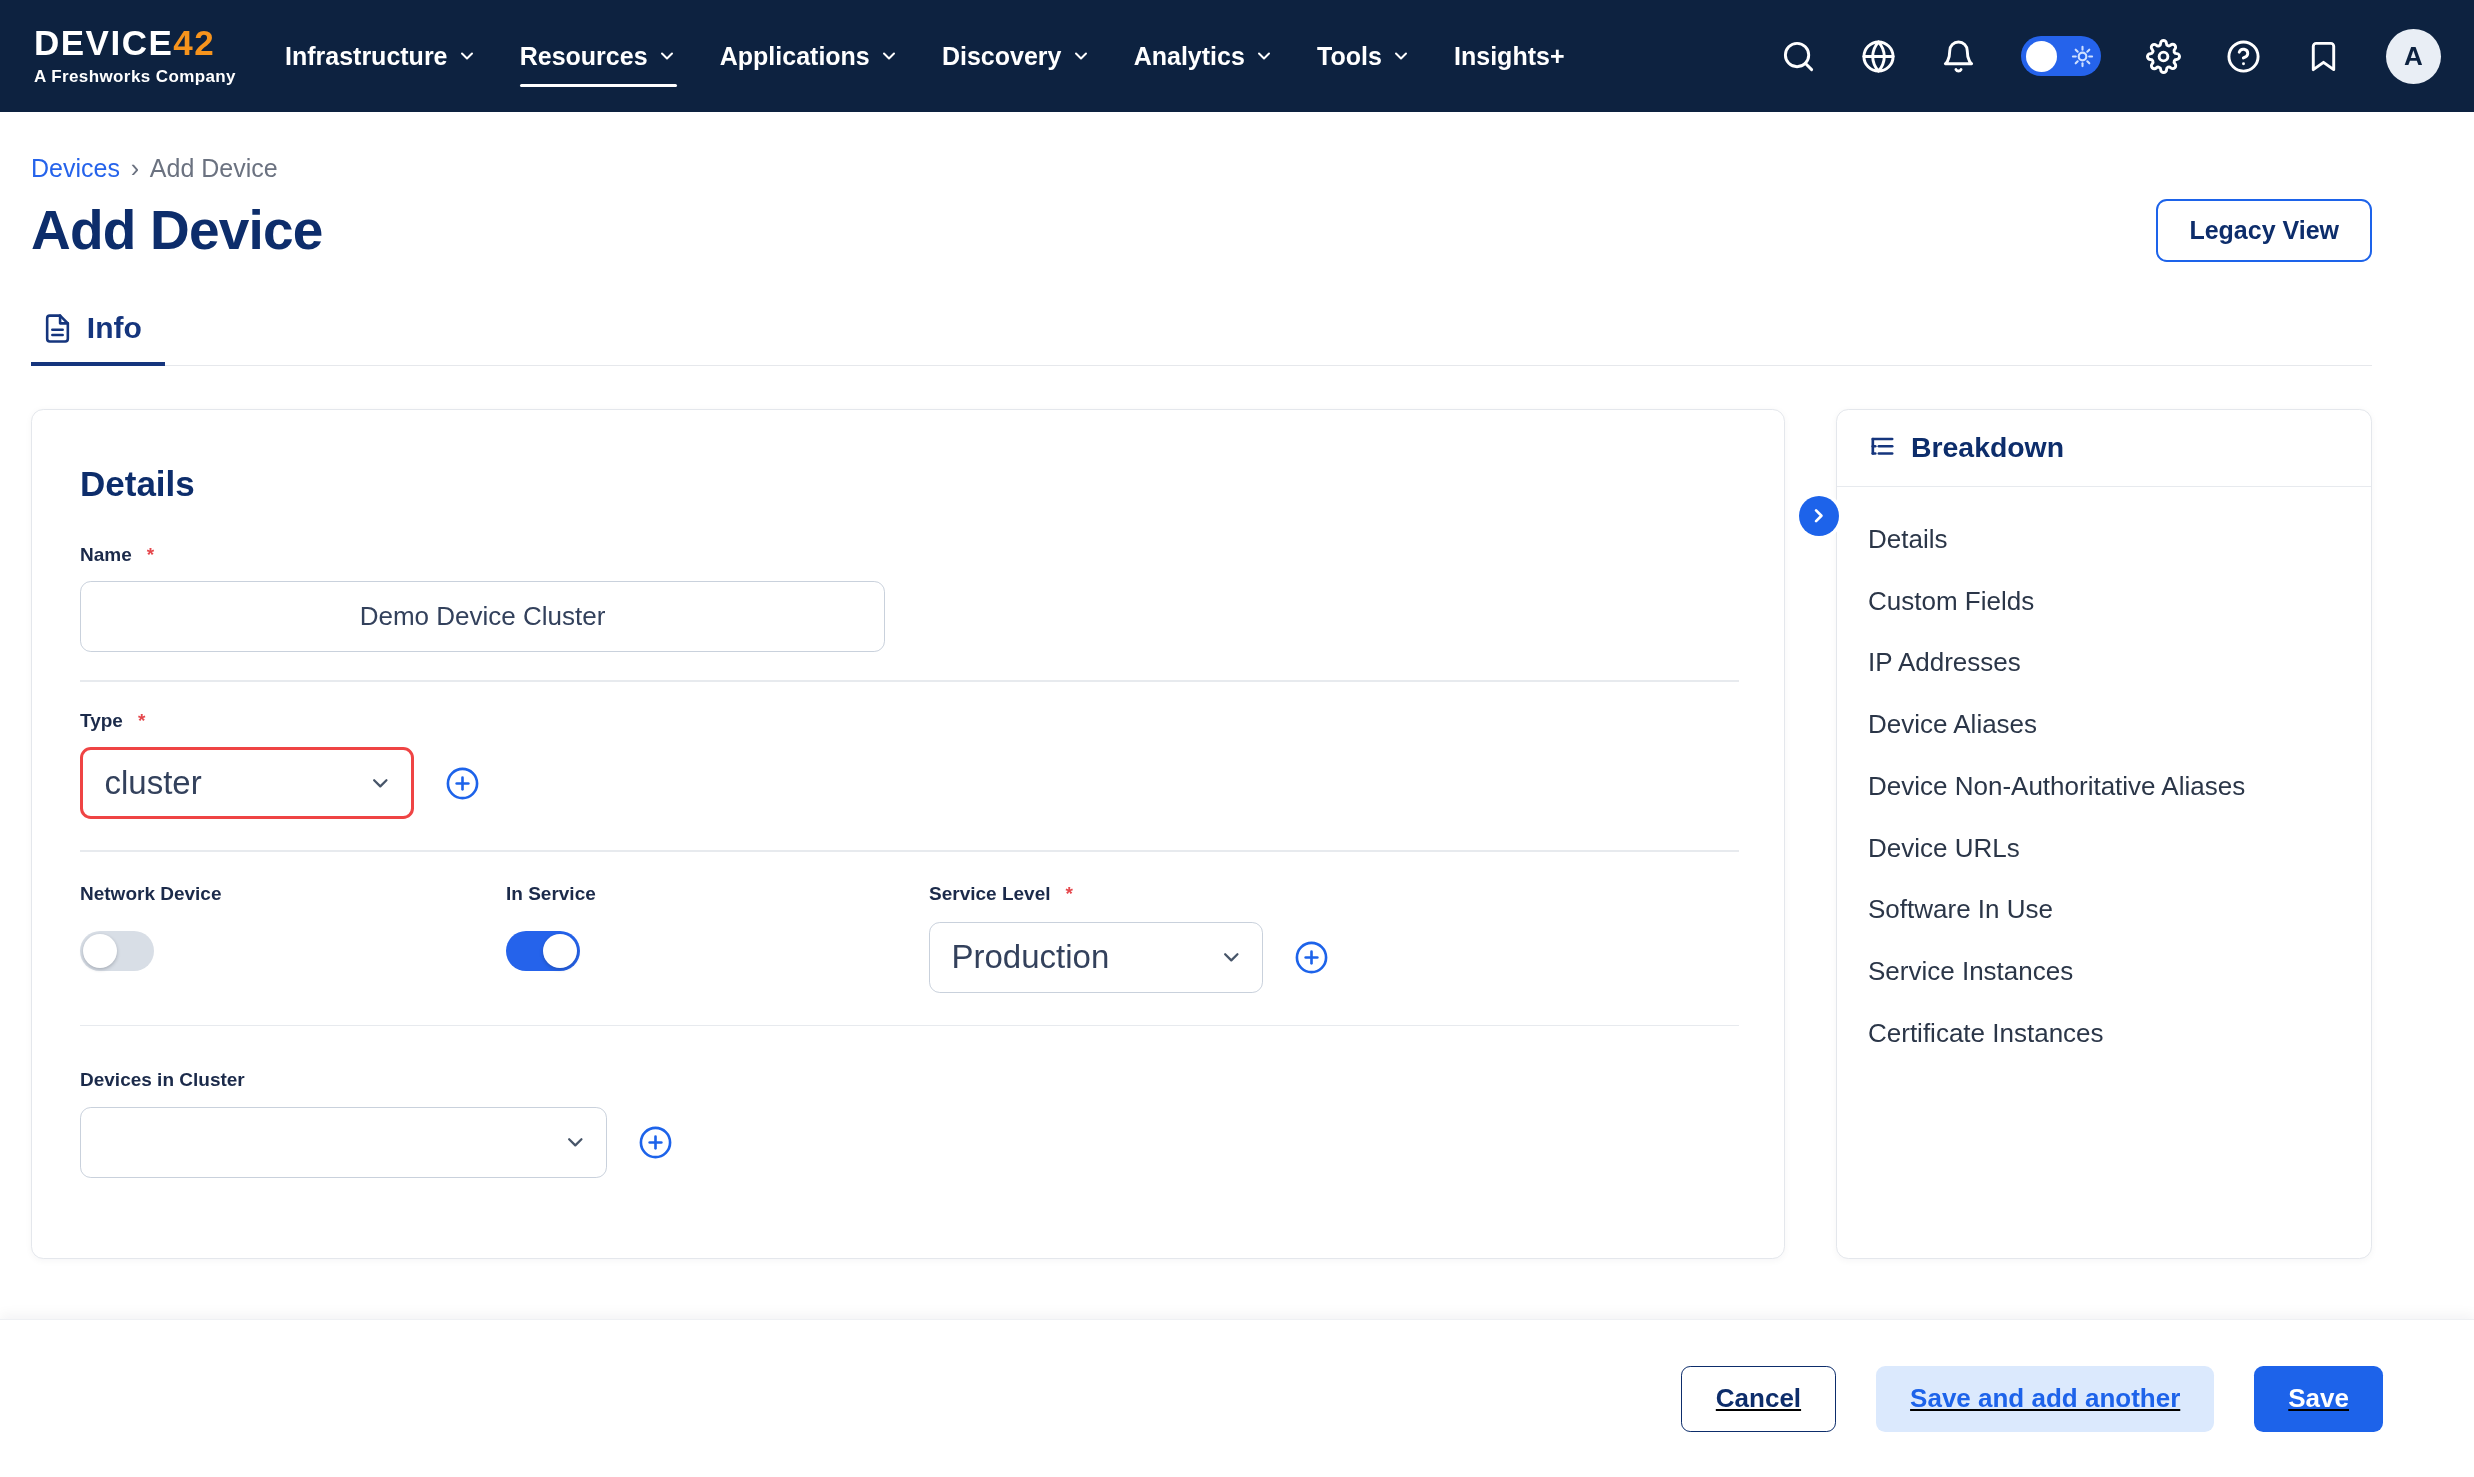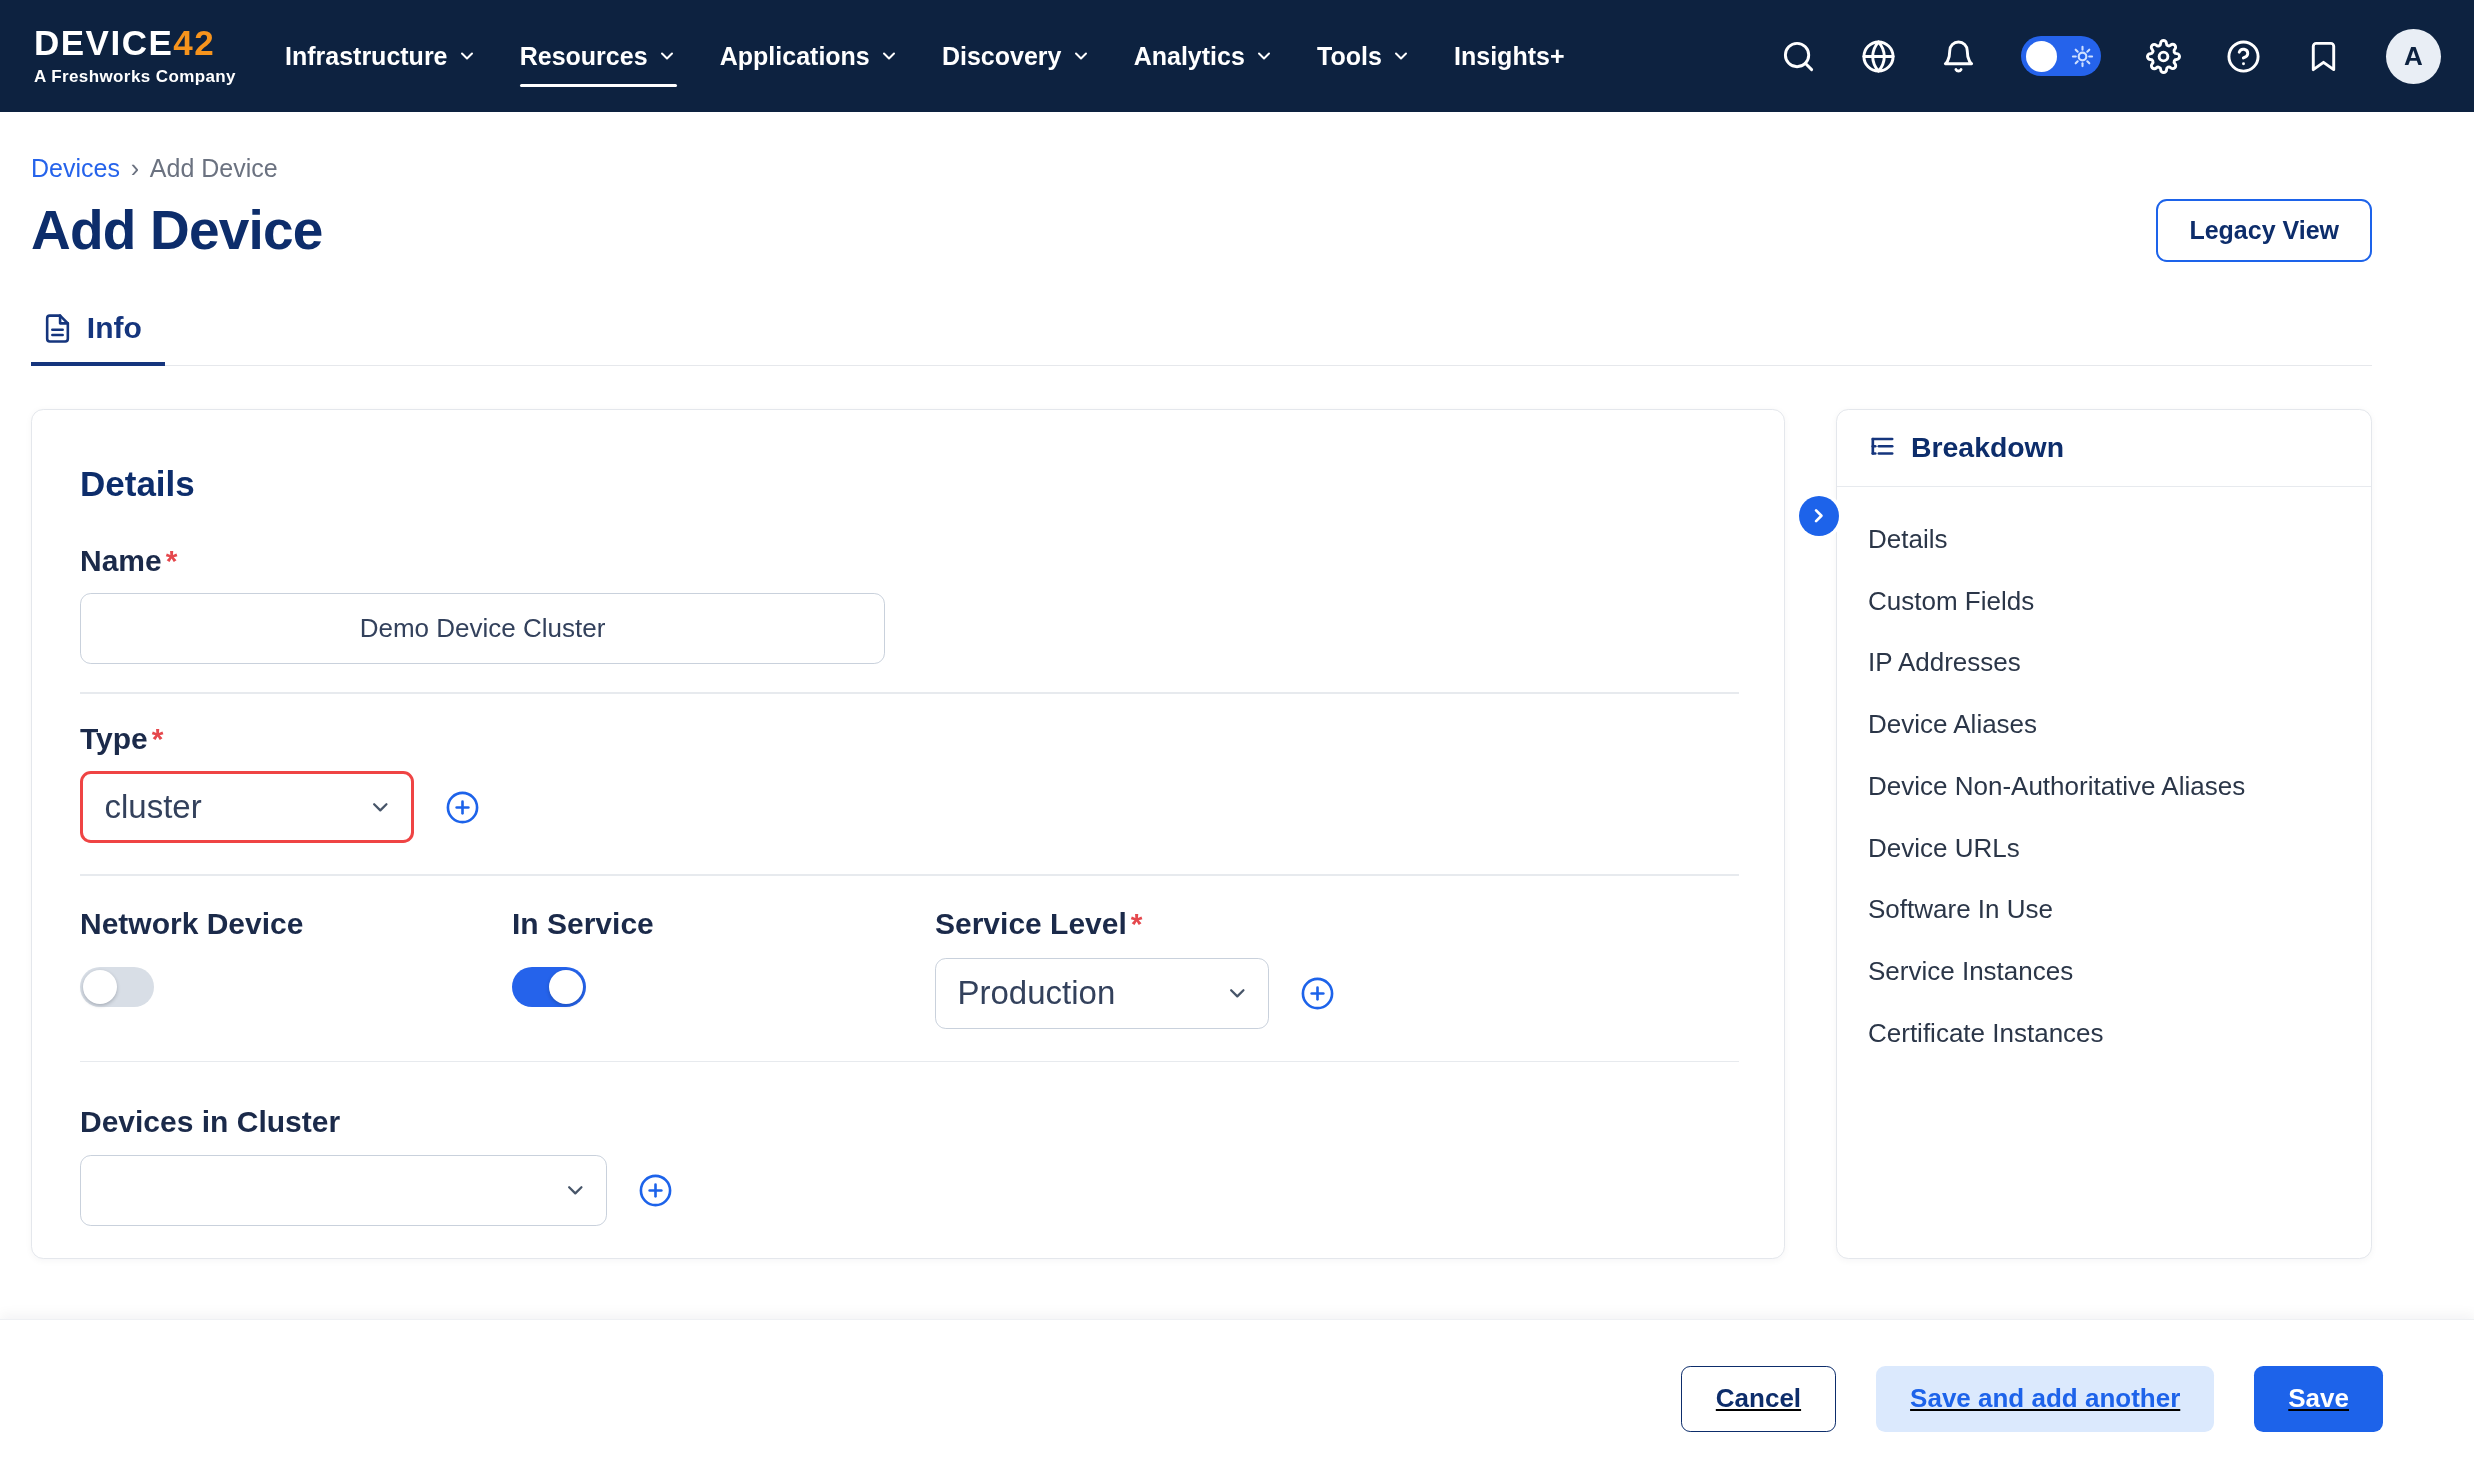--- a/index.html
+++ b/index.html
@@ -82,21 +82,21 @@
 
   
   .cards-row { display: flex; gap: 51px; margin-top: 43px; height: 850px; align-items: stretch; }
   .card-main {
     flex: 1; background: #ffffff;
     border: 1.5px solid #e4e7ec; border-radius: 12.3px;
     box-shadow: 0 1.5px 7.7px rgba(16,24,40,0.04);
     padding: 54px 45px 46px 48px;
   }
   .section-title { font-size: 35px; font-weight: 700; color: var(--title-navy, #0d2d6b); margin: 0 0 40px 0; }
-  .field-label { font-size: 30px; font-weight: 600; color: #1b2a4a; margin-bottom: 15.4px; display: flex; gap: 4px; }
+  .field-label { font-size: 19px; font-weight: 600; color: #1b2a4a; margin-bottom: 15.4px; display: flex; gap: 15px; }
   .req { color: var(--required-red, #e5484d); font-weight: 700; }
   .text-input {
     width: 805px; height: 71px; border: 1.5px solid #c9d1dc; border-radius: 10.8px;
     font-size: 26px; color: #33415c; padding: 0 21.5px;
     font-family: "Liberation Sans", sans-serif; outline: none; background: #fff; text-align: center;
   }
   .divider { height: 1.5px; background: #e7eaee; }
   .d1 { margin: 28px 0 28px 0; }
   .d2 { margin: 31px 0 31px 0; }
   .d3 { margin: 32px 0 43px 0; }
@@ -108,21 +108,21 @@
   .select .chev { position: absolute; right: 18.4px; top: 50%; margin-top: -12.3px; width: 24.6px; height: 24.6px; }
   .select.highlighted { border: 3.8px solid var(--highlight-red, #ef4444); }
   .select-row { display: flex; align-items: center; gap: 31px; }
   .w-type { width: 334px; }
   .w-service { width: 334px; height: 71px; }
   .w-cluster { width: 527px; height: 71px; }
   .plus-icon { width: 35px; height: 35px; cursor: pointer; flex: none; }
 
   .triple-row { display: flex; }
   .col-network { width: 426px; }
-  .col-inservice { width: 423px; margin-left: 6px; }
+  .col-inservice { width: 423px; }
   .col-service { flex: 1; }
   .toggle {
     width: 74px; height: 40px; border-radius: 20px; position: relative;
     cursor: pointer; margin-top: 26px;
   }
   .toggle.off { background: #d8dee6; }
   .toggle.on { background: var(--toggle-on-blue, #2563eb); }
   .toggle .knob {
     position: absolute; top: 3.1px; width: 34px; height: 34px; border-radius: 50%;
     background: #ffffff; box-shadow: 0 1.5px 3.8px rgba(16,24,40,0.25);

